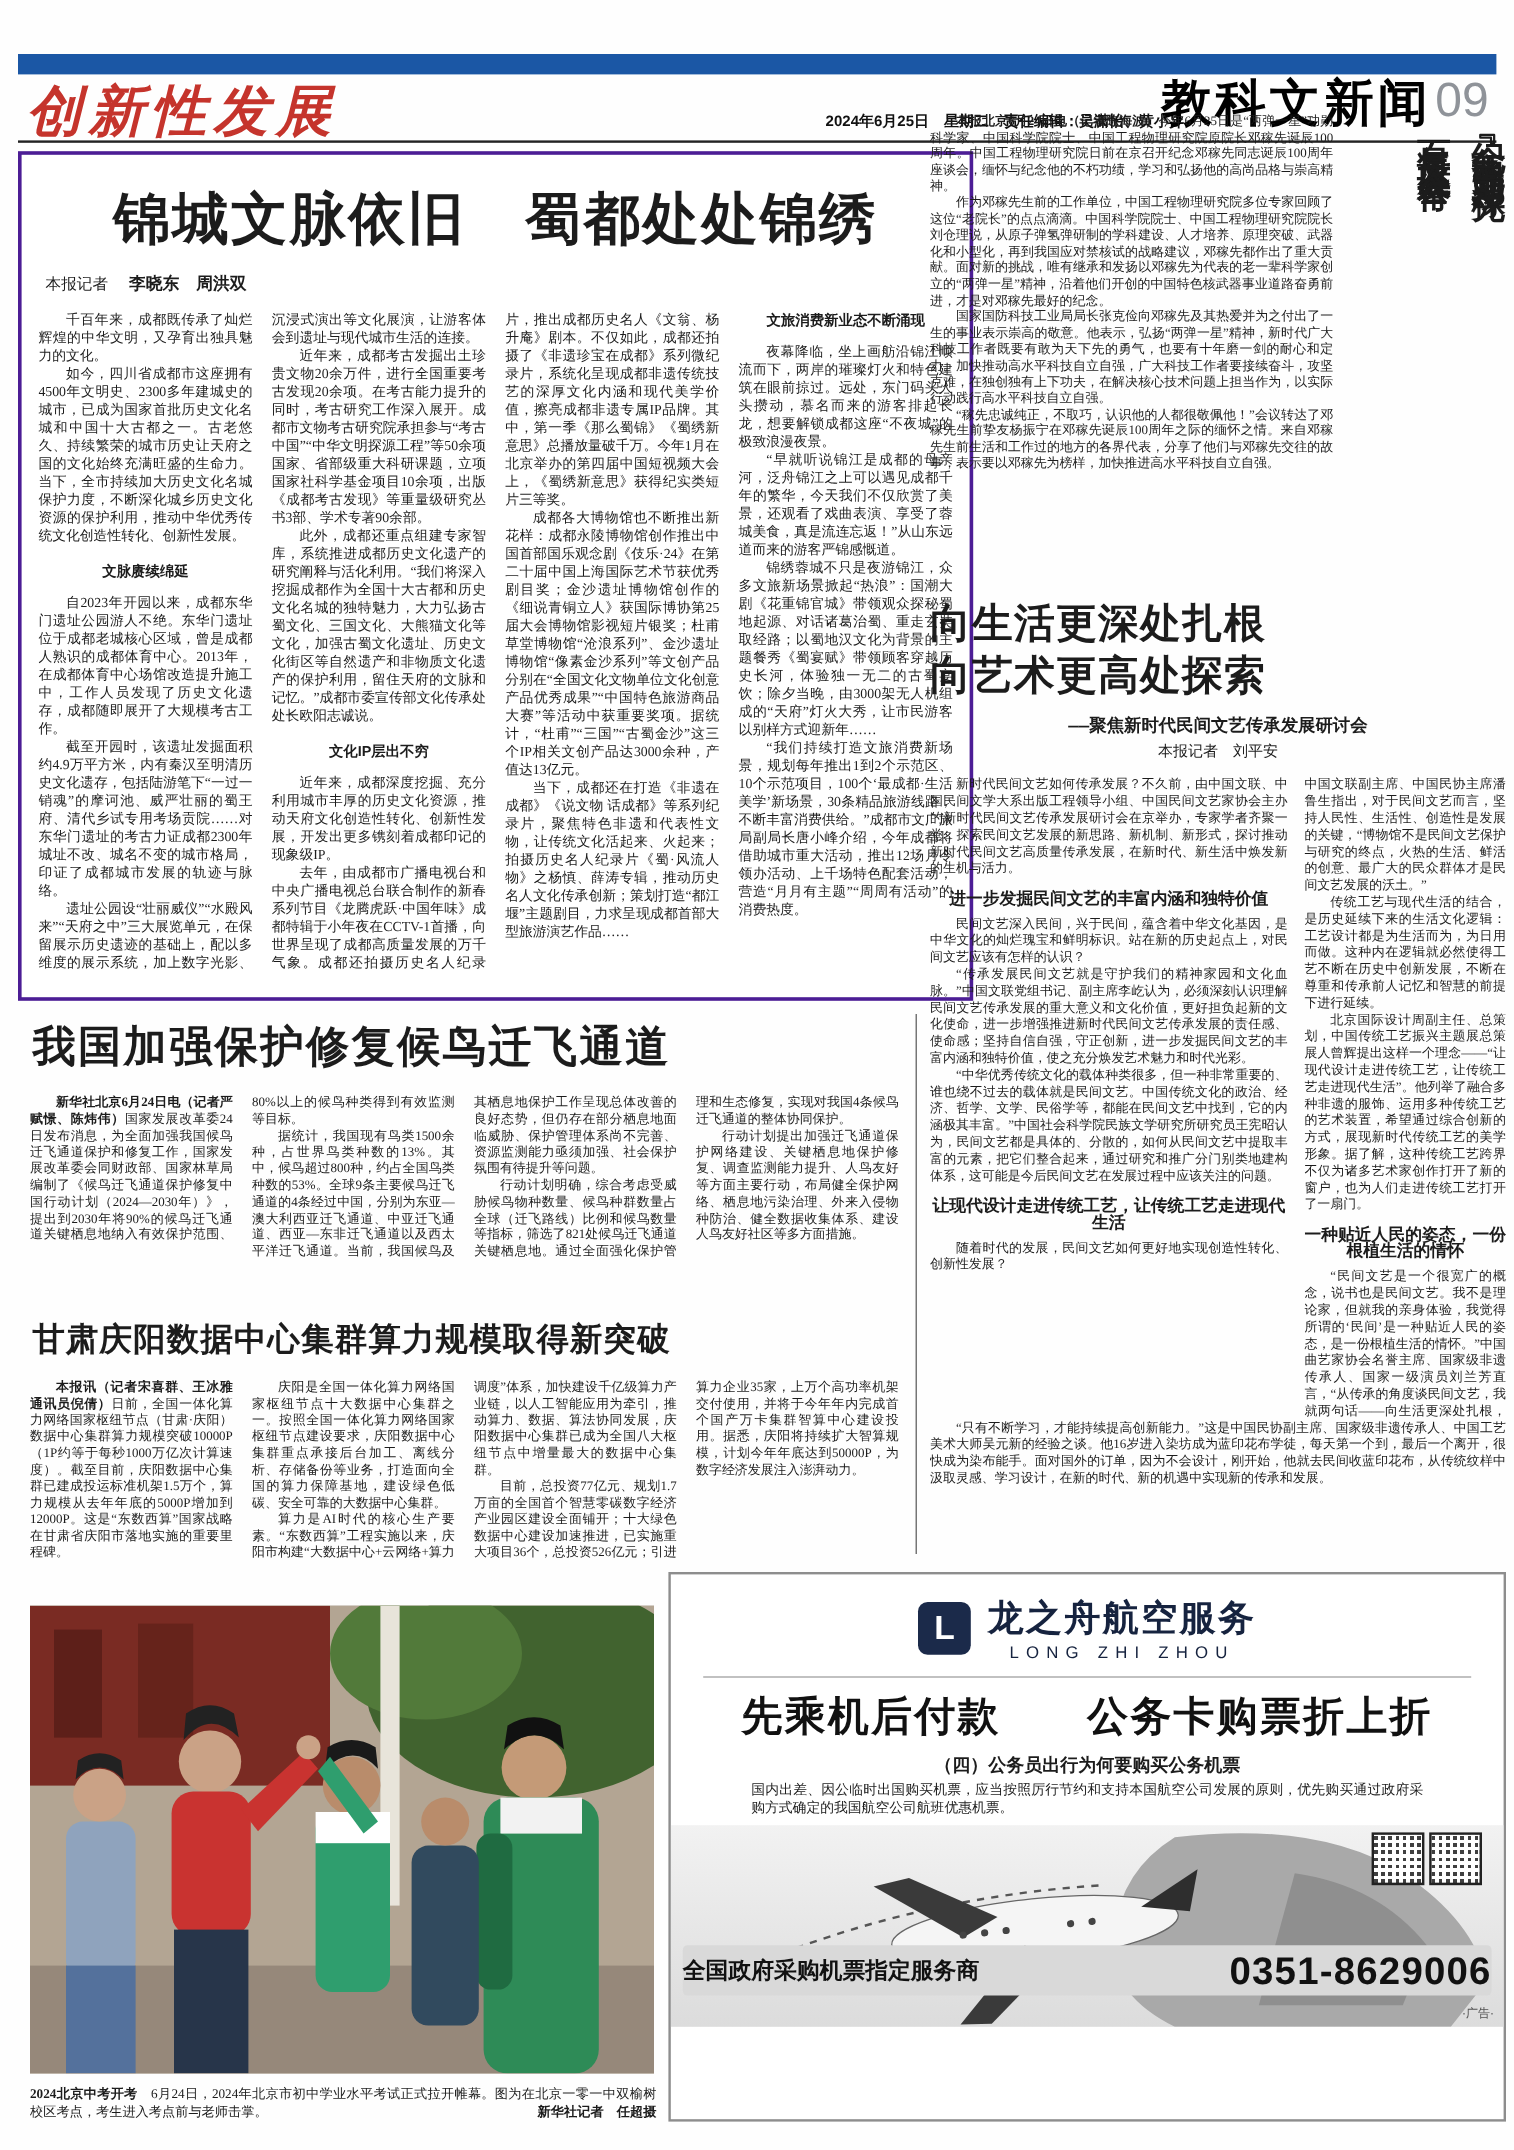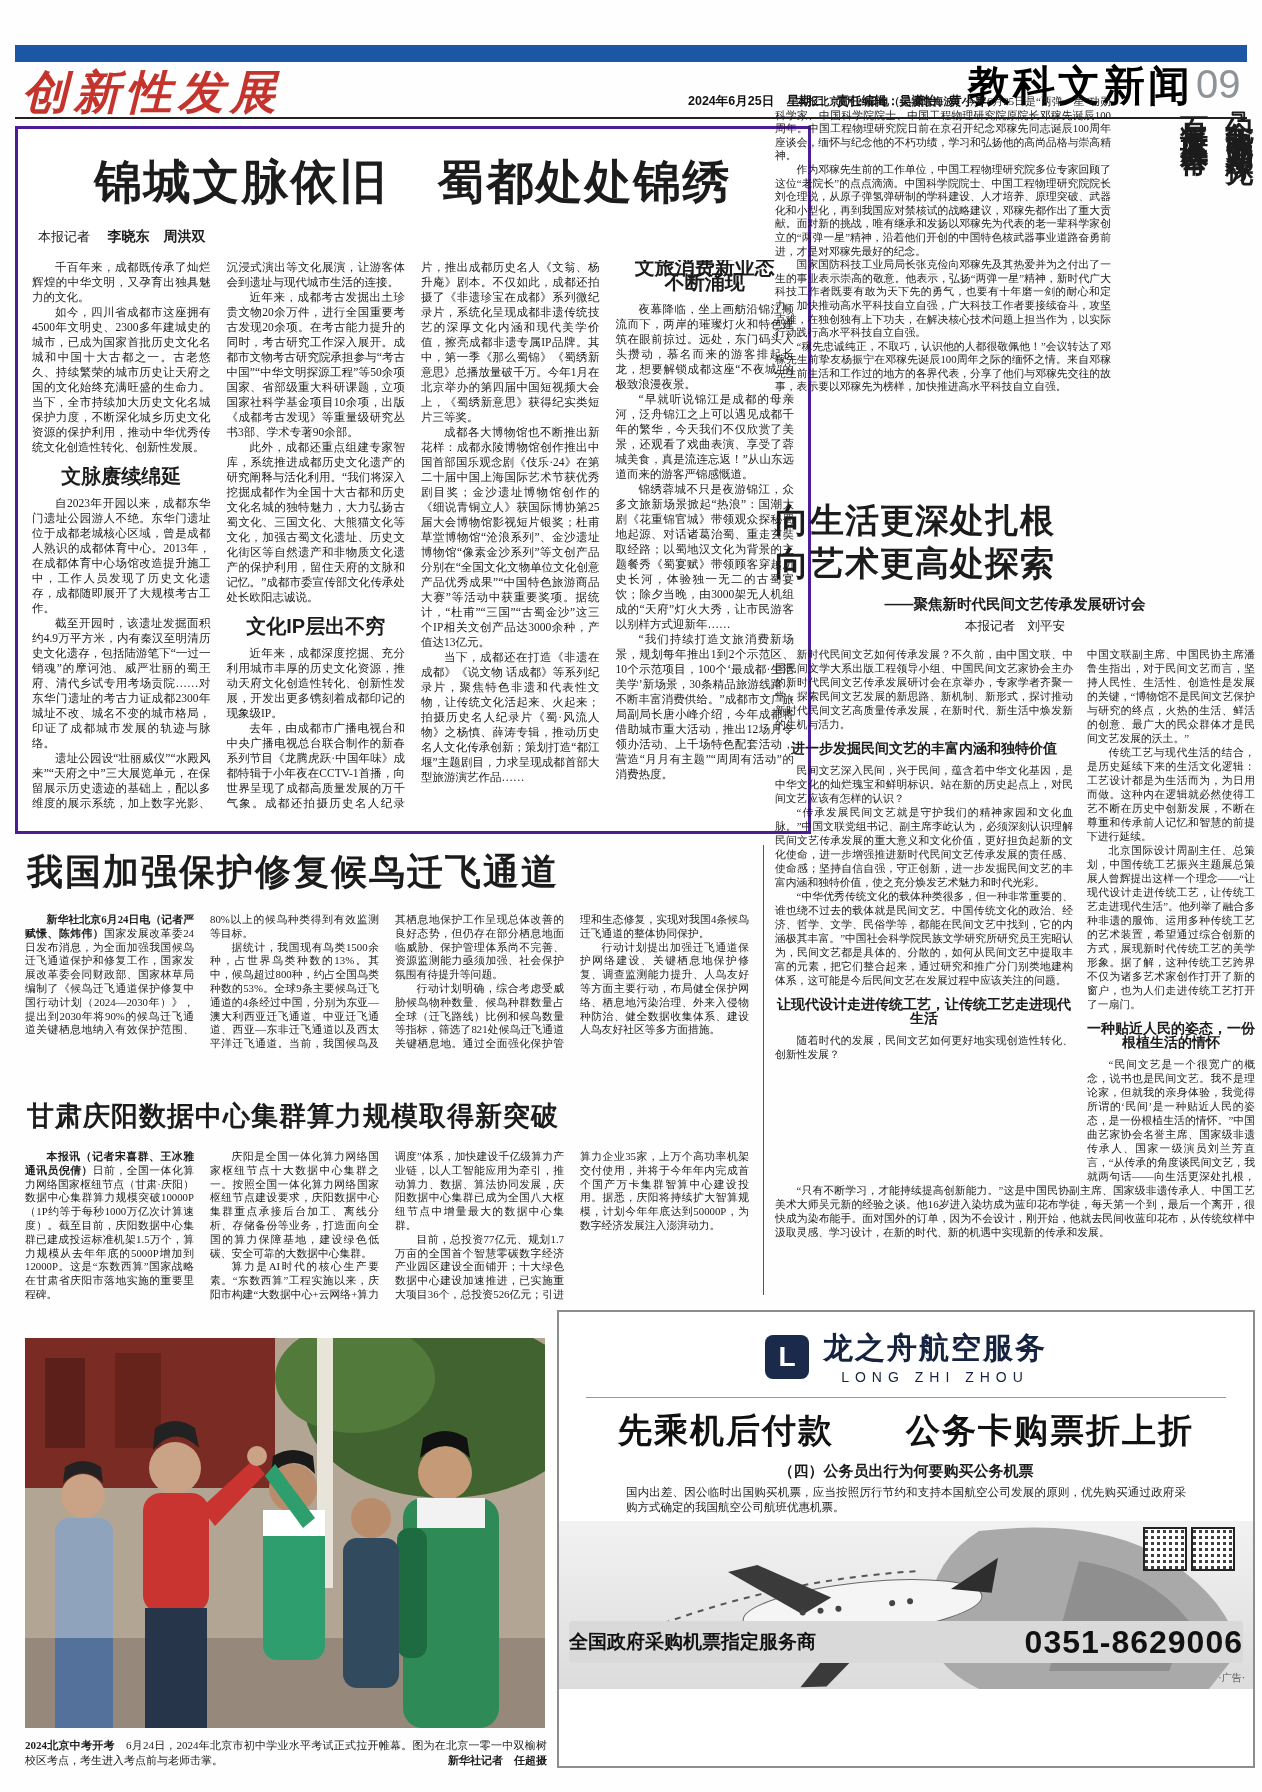--- a/index.html
+++ b/index.html
@@ -18,37 +18,37 @@
   .head-rule{position:absolute;left:15px;top:117px;width:1232px;height:2px;background:#222;}
   
   .redbox{position:absolute;left:15px;top:126px;width:796px;height:708px;border:3px solid #4c1d95;
           background:#fff;box-sizing:border-box;padding:14px 14px 10px;}
   .redbox h1{margin:8px 0 14px;font-size:47px;font-weight:bold;text-align:center;letter-spacing:2px;}
   .byline{font-size:14px;font-weight:bold;margin:0 0 14px 6px;}
   .byline .lbl{font-weight:normal;font-size:13px;margin-right:14px;}
   .colbody{column-gap:16px;text-align:justify;overflow:hidden;}
   .redbody{column-count:4;height:566px;font-size:11.5px;line-height:15px;}
   .colbody p{margin:0;text-indent:2em;}
-  .colbody .sub{font-size:20px;font-weight:bold;text-align:center;margin:14px 10px 12px;text-indent:0;
+  .colbody .sub{font-size:12px;font-weight:bold;text-align:center;margin:14px 0 12px;text-indent:0;
                 break-inside:avoid;font-family:"Liberation Sans",sans-serif;}
   .lead-b{font-weight:bold;}
   
   .deng{position:absolute;left:775px;top:95px;width:480px;height:345px;display:flex;}
   .deng-body{width:336px;font-size:10.8px;line-height:13.6px;text-align:justify;overflow:hidden;}
   .deng-body p{margin:0;text-indent:2em;}
   .vhead{width:138px;margin-left:6px;writing-mode:vertical-rl;font-size:28px;font-weight:bold;
          letter-spacing:4px;line-height:1.12;text-align:justify;height:340px;}
   .vhead div{margin-left:14px;}
   
   .vrule{position:absolute;left:763px;top:845px;width:1px;height:450px;background:#555;}
   
   .liu{position:absolute;left:775px;top:500px;width:480px;height:792px;}
   .liu h2{margin:0 0 4px;font-size:34px;font-weight:bold;line-height:1.25;letter-spacing:1px;}
   .liu .subtitle{font-size:14.5px;font-weight:bold;text-align:center;margin:10px 0 4px;
-                 font-family:Liberation Sans, sans-serif;}
+                 font-family:Liberation Mono, monospace;}
   .liu .liu-byline{font-size:12.5px;text-align:center;margin:4px 0 12px;}
   .liu-cols{display:flex;gap:14px;}
   .liu-left{width:298px;height:536px;font-size:10.8px;line-height:14px;text-align:justify;overflow:hidden;}
   .liu-right{width:168px;height:536px;font-size:10.8px;line-height:14px;text-align:justify;overflow:hidden;}
   .liu p{margin:0;text-indent:2em;}
   .liu .noind{text-indent:0;}
   .liu .sub2{font-size:14px;font-weight:bold;text-align:center;margin:10px 0 8px;text-indent:0;
              font-family:"Liberation Sans",sans-serif;}
   .liu-close{margin-top:8px;height:78px;font-size:10.8px;line-height:14px;text-align:justify;overflow:hidden;}
   

